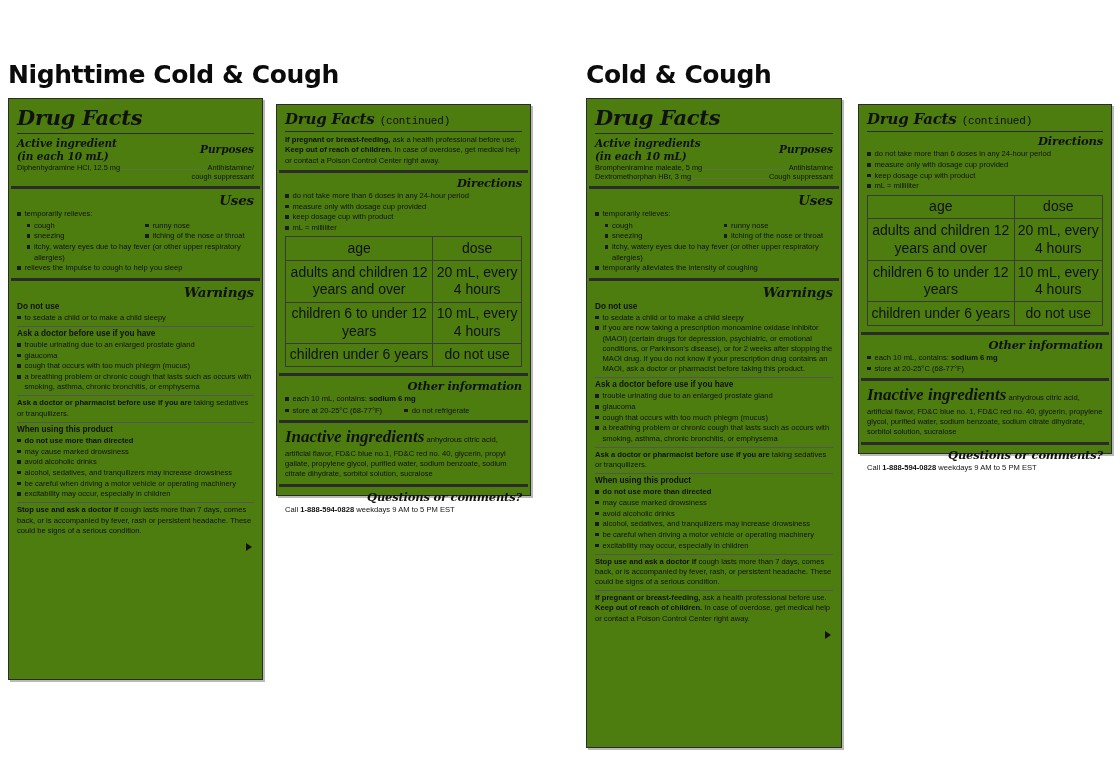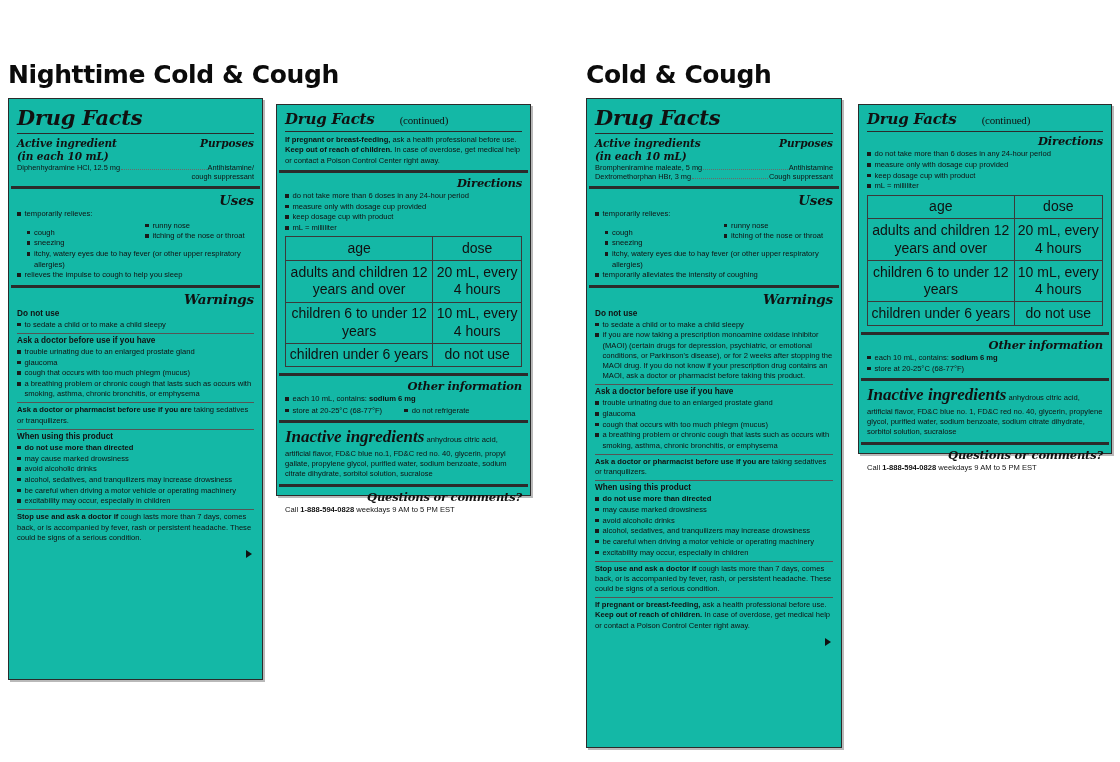--- a/index.html
+++ b/index.html
@@ -21,21 +21,21 @@
     letter-spacing:-0.4px;
     color:#0b0b0b;
     white-space:nowrap;
   }
   #title-a{left:8px;top:60px;}
   #title-b{left:586px;top:60px;}
 
   
   .panel{
     position:absolute;
-    background:#14b8a6;
+    background:#4d7c0f;
     border:1.5px solid #2b2b2b;
     box-shadow:2px 2px 0 #b9b9b9;
     box-sizing:border-box;
     padding:2px;
   }
   .panel-inner{border:0;}
 
   
   .blk{
     border-bottom:3.5px solid #2b2b2b;
@@ -56,41 +56,41 @@
   .df-title-sm{
     font-family:"DejaVu Serif", serif;
     font-style:italic;
     font-weight:bold;
     font-size:15px;
     letter-spacing:-0.2px;
     line-height:1.15;
     padding:1px 0 2px 0;
   }
   .df-title-sm .cont{
-    font-family:Liberation Serif, serif;
-    font-style:normal;font-weight:normal;font-size:11px;margin-left:20px;
+    font-family:Liberation Mono, monospace;
+    font-style:normal;font-weight:normal;font-size:11px;
   }
 
   .rule{border-top:1.6px solid #2b2b2b;margin:1px 0 3px 0;}
   .rule-thin{border-top:1.1px solid #555;margin:3px 0 2px 0;}
 
   
   .sec{
     font-family:"DejaVu Serif", serif;
     font-style:italic;font-weight:bold;
     font-size:13.5px;letter-spacing:-0.2px;
     line-height:1.15;margin:1px 0 1px 0;text-align:right;
   }
   .sec.sm{font-size:11.5px;}
   .sub{font-weight:bold;font-size:8.2px;line-height:1.3;margin:1px 0 0 0;}
   .b{font-weight:bold;}
 
   
   .ai-head{
-    display:flex;justify-content:space-between;align-items:flex-start;
+    display:flex;justify-content:space-between;align-items:center;
     font-family:"DejaVu Serif", serif;font-style:italic;font-weight:bold;
     font-size:10.5px;line-height:1.22;
   }
   .ai-head .left{letter-spacing:-0.1px;}
   .ai-row{
     display:flex;align-items:baseline;
     font-size:7.4px;line-height:1.3;white-space:nowrap;
   }
   .ai-row .dots{
     flex:1 1 auto;
@@ -106,21 +106,21 @@
     font-size:7.6px;line-height:1.34;margin:0.5px 0;
   }
   ul.bl li:before{
     content:"";position:absolute;left:0;top:3px;
     width:3.6px;height:3.6px;background:#1a1a1a;
   }
   ul.bl li.bold{font-weight:bold;}
   ul.bl.ind li{padding-left:17px;}
   ul.bl.ind li:before{left:9.5px;}
   .cols2{display:flex;}
-  .cols2 .c{width:50%;margin-top:7px;}
+  .cols2 .c{width:50%;}
   .cols2 .c2{width:50%;}
 
   
   table.dose{
     width:100%;border-collapse:collapse;
     margin:3px 0 2px 0;font-size:14px;
   }
   table.dose th, table.dose td{
     border:1px solid #3a3a3a;
     text-align:center;padding:2.5px 2px;

